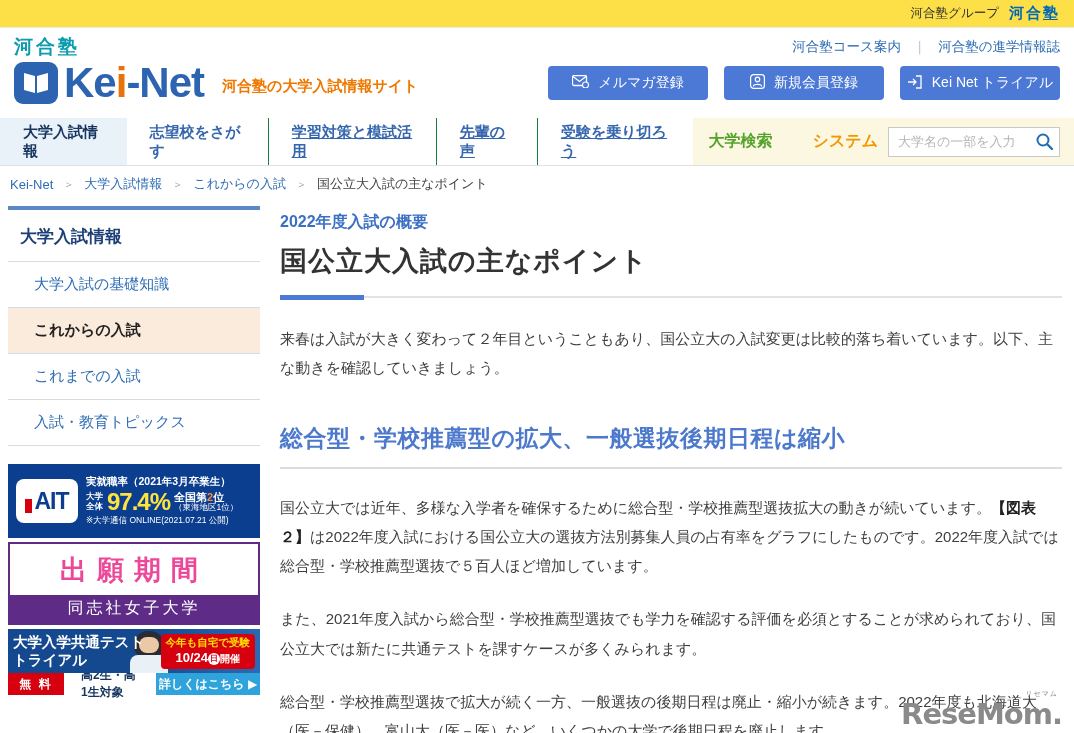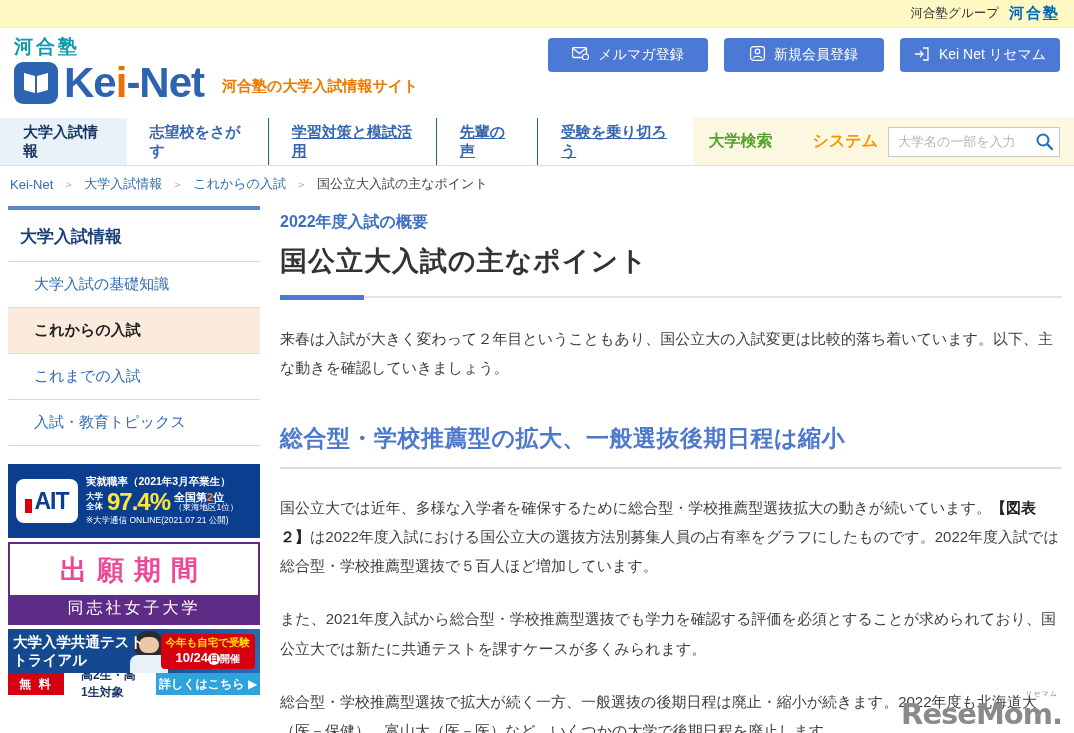--- a/index.html
+++ b/index.html
@@ -2,21 +2,21 @@
 <html><head>
 <meta charset="utf-8">
 <style>
   * { margin:0; padding:0; box-sizing:border-box; }
   html,body { width:1074px; height:733px; overflow:hidden; background:#fff;
     font-family:"Liberation Sans","DejaVu Sans",sans-serif; }
   body { position:relative; }
 
   
   .topbar { height:28px; display:flex; align-items:center; justify-content:flex-end;
-    gap:10px; padding:0 14px; border-bottom:1px solid #ebebeb; background:#fef9c3; }
+    gap:10px; padding:0 14px; border-bottom:1px solid #ebebeb; background:#fde047; }
   .topbar .group-label { font-size:12.5px; color:#333; }
   .topbar .group-logo { font-size:15px; font-weight:bold; color:#0068b7; letter-spacing:2px; }
 
   
   .header { height:90px; display:flex; justify-content:space-between; padding:6px 14px 0 14px; }
   .brand { display:flex; flex-direction:column; }
   .brand-small { color:#0d9cae; font-weight:bold; font-size:19px; letter-spacing:3px; }
   .brand-row { display:flex; align-items:flex-end; margin-top:2px; }
   .book-icon { width:44px; height:42px; background:#2d64b2; border-radius:9px;
     display:flex; align-items:center; justify-content:center; margin-right:6px; }
@@ -154,20 +154,25 @@
         <svg width="28" height="24" viewBox="0 0 28 24">
             <path d="M2 2 L13 5 L13 22 L2 19 Z" fill="#fff"></path>
             <path d="M26 2 L15 5 L15 22 L26 19 Z" fill="#fff"></path>
           </svg>
       </span>
       <span class="kei-net"><span>Ke</span><span class="i-orange">i</span><span>-Net</span></span>
       <span class="tagline">河合塾の大学入試情報サイト</span>
     </div>
   </div>
   <div class="header-right">
+    <div class="header-links">
+      <a>河合塾コース案内</a>
+      <span class="sep">｜</span>
+      <a>河合塾の進学情報誌</a>
+    </div>
     <div class="header-buttons">
       <button class="hbtn">
         <span><svg width="17" height="13" viewBox="0 0 17 13">
               <rect x="0.5" y="0.5" width="14" height="10" rx="1.5" fill="none" stroke="#fff" stroke-width="1.3"></rect>
               <path d="M1 1.5 L7.5 6.5 L14 1.5" fill="none" stroke="#fff" stroke-width="1.3"></path>
               <circle cx="13.5" cy="10" r="3" fill="#4c79d6" stroke="#fff" stroke-width="1.1"></circle>
             </svg></span>
         <span>メルマガ登録</span>
       </button>
       <button class="hbtn">
@@ -176,21 +181,21 @@
               <circle cx="7.5" cy="5.4" r="2.2" fill="none" stroke="#fff" stroke-width="1.2"></circle>
               <path d="M3.4 12.4 C3.4 9.8 11.6 9.8 11.6 12.4" fill="none" stroke="#fff" stroke-width="1.2"></path>
             </svg></span>
         <span>新規会員登録</span>
       </button>
       <button class="hbtn">
         <span><svg width="16" height="14" viewBox="0 0 16 14">
               <path d="M9 1 H14 V13 H9" fill="none" stroke="#fff" stroke-width="1.3"></path>
               <path d="M1 7 H9 M6 4 L9 7 L6 10" fill="none" stroke="#fff" stroke-width="1.3"></path>
             </svg></span>
-        <span>Kei Net リセマム</span>
+        <span>Kei Net トライアル</span>
       </button>
     </div>
   </div>
 </div>
 
 <div class="nav">
   <div class="nav-item active">大学入試情報</div>
   <div class="nav-item">志望校をさがす</div>
   <div class="nav-item divided">学習対策と模試活用</div>
   <div class="nav-item divided">先輩の声</div>

